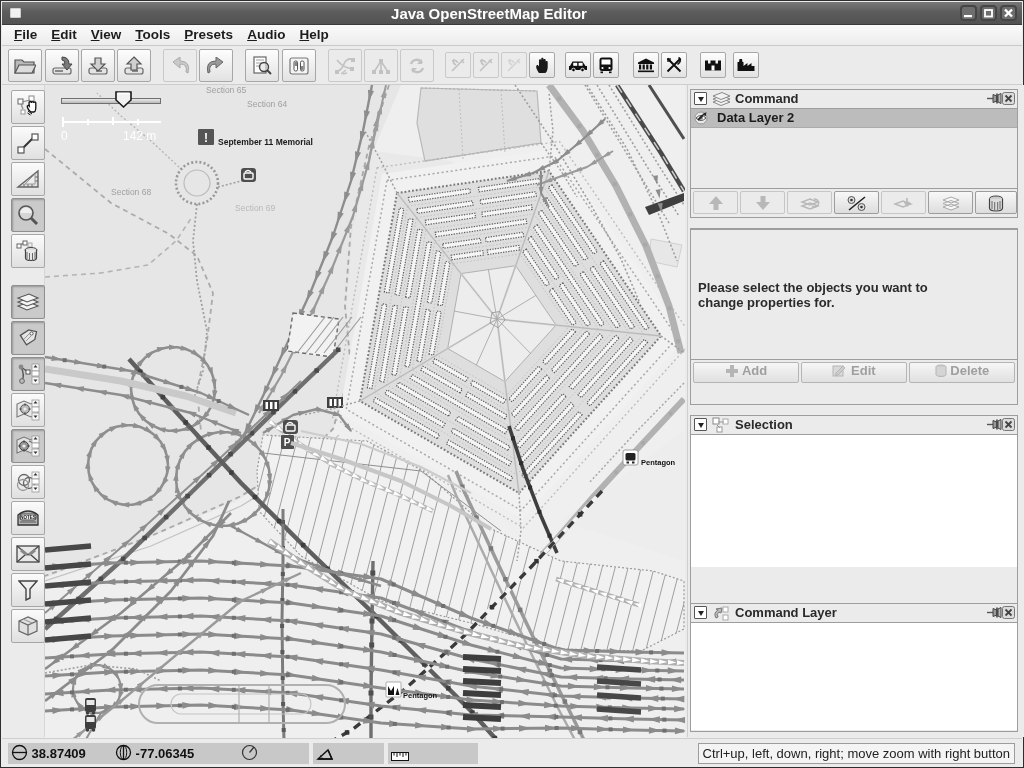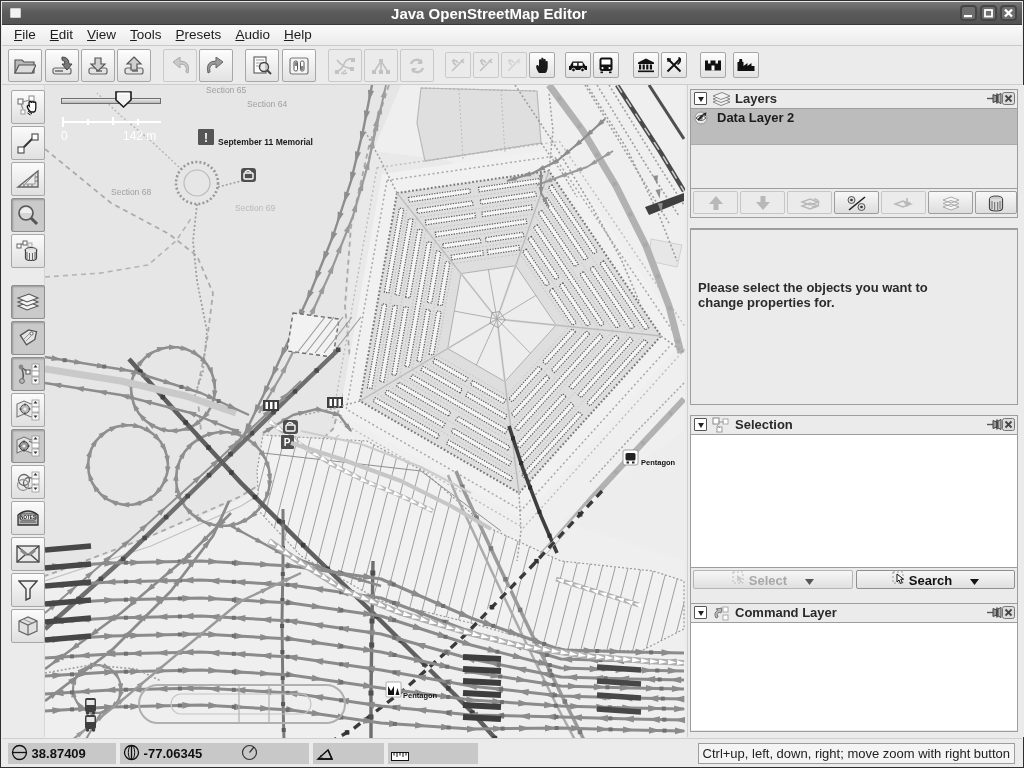--- a/index.html
+++ b/index.html
@@ -2,21 +2,21 @@
 <html><head><meta charset="utf-8"><style>
 *{margin:0;padding:0;box-sizing:border-box}
 html,body{width:1024px;height:768px;overflow:hidden;font-family:"Liberation Sans",sans-serif;background:#ebebeb}
 #win{position:absolute;inset:0;border:1px solid #2e2e2e;background:#ebebeb}
 
 #title{position:absolute;left:1px;top:1px;right:1px;height:23px;background:linear-gradient(#787878,#5c5c5c 45%,#525252);color:#fff;font-weight:bold;font-size:15px;text-align:center;line-height:23px;border-bottom:1px solid #3a3a3a;padding-right:46px}
 #title .appicon{position:absolute;left:8px;top:6px;width:11px;height:10px;background:#f2f2f2;border:1px solid #cfcfcf;border-radius:1px}
 .wbtn{position:absolute;top:3px;width:17px;height:16px;background:#6e6e6e;border:2px solid #454545;border-radius:4px;color:#fff}
 .wbtn svg{position:absolute;left:0;top:0}
 
-#menu{position:absolute;left:1px;top:24px;right:1px;height:21px;background:linear-gradient(#fafafa,#ececec);border-bottom:1px solid #c9c9c9;font-size:13.5px;font-weight:normal;color:#1c1c1c}
+#menu{position:absolute;left:1px;top:24px;right:1px;height:21px;background:linear-gradient(#fafafa,#ececec);border-bottom:1px solid #c9c9c9;font-size:13.5px;font-weight:bold;color:#1c1c1c}
 #menu span{display:inline-block;padding:2px 7px 0 7px}
 #menu u{text-decoration:underline}
 
 #tbar{position:absolute;left:1px;top:46px;right:1px;height:38px;background:#ebebeb;border-bottom:1px solid #cdcdcd}
 .tb{position:absolute;top:2px;width:34px;height:33px;border:1px solid #a7a7a7;border-radius:2px;background:linear-gradient(#fdfdfd,#e2e2e2)}
 .tb.small{width:26px;height:26px;top:5px}
 .tb.flat{border-color:#c9c9c9;background:#ebebeb}
 .tb svg{position:absolute;left:50%;top:50%;transform:translate(-50%,-50%)}
 
 #ltool{position:absolute;left:1px;top:84px;width:43px;bottom:30px;background:#ebebeb;border-right:1px solid #d6d6d6}
@@ -1359,33 +1359,33 @@
 </div>
 <div id="dock">
       <div class="panel" style="top:4px;height:129px">
         <div class="phead">
           <span class="collapse"></span>
           <span class="pico"><svg width="19" height="15">
               <path d="M1 11 l8 3.5 9 -3.5 -8 -3.5 z" fill="#f2f2f2" stroke="#888" stroke-width="1"></path>
               <path d="M1 8 l8 3.5 9 -3.5 -8 -3.5 z" fill="#f2f2f2" stroke="#888" stroke-width="1"></path>
               <path d="M1 5 l8 3.5 9 -3.5 -8 -3.5 z" fill="#f2f2f2" stroke="#888" stroke-width="1"></path>
             </svg></span>
-          <span class="txt">Layers</span>
+          <span class="txt">Command</span>
           <span class="phr"><svg width="16" height="13">
               <path d="M1 6.5 h6" stroke="#555" stroke-width="1.4"></path>
               <path d="M7 2.5 l4 1.5 v5 l-4 1.5 z" fill="#9a9a9a" stroke="#444" stroke-width="1"></path>
               <path d="M11 1.5 v10" stroke="#444" stroke-width="1.6"></path>
               <path d="M12 3 l3 -1.5 v10 l-3 -1.5 z" fill="#bbb" stroke="#444" stroke-width="1"></path>
             </svg><svg width="13" height="13">
               <rect x="0.5" y="0.5" width="12" height="12" rx="2" fill="#dcdcdc" stroke="#777"></rect>
               <path d="M3.5 3.5 l6 6 M9.5 3.5 l-6 6" stroke="#444" stroke-width="1.8"></path>
             </svg></span>
         </div>
         <div class="pbody" style="height:80px;background:#ebebeb">
-          <div style="position:relative;height:36px;background:#bcbcbc;border-bottom:1px solid #ababab">
+          <div style="position:relative;height:19px;background:#bcbcbc;border-bottom:1px solid #ababab">
             <span style="position:absolute;left:3px;top:2px"><svg width="16" height="15">
                 <circle cx="7" cy="7" r="6" fill="#e8e8e8" stroke="#999"></circle>
                 <path d="M2 7 q5 -5 10 0 q-5 5 -10 0" fill="#fff" stroke="#555" stroke-width="1"></path>
                 <circle cx="7" cy="7" r="1.8" fill="#777"></circle>
                 <path d="M4 9 l5 -5" stroke="#222" stroke-width="1.8"></path>
                 <path d="M9 3.5 l2.5 -1 -0.5 2.5" fill="none" stroke="#222" stroke-width="1.4"></path>
               </svg></span>
             <span style="position:absolute;left:26px;top:1px;font-size:13px;font-weight:bold;color:#1c1c1c">Data Layer 2</span>
           </div>
         </div>
@@ -1418,20 +1418,33 @@
               <ellipse cx="8" cy="3.5" rx="6.5" ry="2.5" fill="#ccc" stroke="#444"></ellipse>
               <path d="M1.5 4 v9 q0 3 6.5 3 q6.5 0 6.5 -3 v-9" fill="#ddd" stroke="#444" stroke-width="1.2"></path>
               <path d="M4 6 v8 M6.7 7 v8 M9.7 7 v8 M12 6 v8" stroke="#666"></path>
             </svg></span>
         </div>
       </div>
       <div class="panel" style="top:143px;height:177px">
         <div class="pbody" style="height:130px;background:#ebebeb">
           <div style="position:absolute;left:7px;top:50px;font-size:13px;font-weight:bold;color:#2b2b2b;line-height:15px">Please select the objects you want to<br>change properties for.</div>
         </div>
+        <div class="btnrow" style="height:26px">
+          <span class="gbtn" style="left:2px;width:106px"><span style="vertical-align:-2px"><svg width="14" height="13">
+                <path d="M5 1 h4 v4 h4 v4 h-4 v4 h-4 v-4 h-4 v-4 h4 z" fill="#b5b5b5"></path>
+              </svg></span> Add</span>
+          <span class="gbtn" style="left:110px;width:106px"><span style="vertical-align:-2px"><svg width="15" height="13">
+                <rect x="1" y="2" width="10" height="10" fill="#d9d9d9" stroke="#b5b5b5"></rect>
+                <path d="M4 9 l7 -7 2 2 -7 7 -2.5 0.5z" fill="#ccc" stroke="#b5b5b5"></path>
+              </svg></span> Edit</span>
+          <span class="gbtn" style="left:218px;width:106px"><span style="vertical-align:-2px"><svg width="12" height="13">
+                <ellipse cx="6" cy="2.8" rx="5" ry="1.9" fill="#ccc" stroke="#b5b5b5"></ellipse>
+                <path d="M1 3 v7.5 q0 2 5 2 q5 0 5 -2 V3" fill="#d4d4d4" stroke="#b5b5b5"></path>
+              </svg></span> Delete</span>
+        </div>
       </div>
       <div class="panel" style="top:330px;height:204px">
         <div class="phead">
           <span class="collapse"></span>
           <span class="pico"><svg width="18" height="16">
               <rect x="1" y="1" width="6" height="6" fill="#fff" stroke="#888"></rect>
               <rect x="11" y="2" width="5" height="5" fill="#fff" stroke="#aaa"></rect>
               <rect x="5" y="10" width="5" height="5" fill="#fff" stroke="#999"></rect>
               <path d="M6 5 l6 0 M5 8 l3 3" stroke="#999"></path>
             </svg></span>
@@ -1440,34 +1453,20 @@
               <path d="M1 6.5 h6" stroke="#555" stroke-width="1.4"></path>
               <path d="M7 2.5 l4 1.5 v5 l-4 1.5 z" fill="#9a9a9a" stroke="#444" stroke-width="1"></path>
               <path d="M11 1.5 v10" stroke="#444" stroke-width="1.6"></path>
               <path d="M12 3 l3 -1.5 v10 l-3 -1.5 z" fill="#bbb" stroke="#444" stroke-width="1"></path>
             </svg><svg width="13" height="13">
               <rect x="0.5" y="0.5" width="12" height="12" rx="2" fill="#dcdcdc" stroke="#777"></rect>
               <path d="M3.5 3.5 l6 6 M9.5 3.5 l-6 6" stroke="#444" stroke-width="1.8"></path>
             </svg></span>
         </div>
         <div class="pbody" style="height:133px;background:#ffffff"></div>
-        <div class="btnrow" style="height:24px">
-          <span class="gbtn" style="left:2px;width:160px;color:#a8a8a8"><svg width="13" height="14">
-              <rect x="1" y="1" width="10" height="11" fill="none" stroke="#bbb" stroke-dasharray="2 2"></rect>
-              <path d="M5 4 v7 l2-2 1.5 3 1.5-1 -1.5-3 2.5 0z" fill="#c9c9c9"></path>
-            </svg> Select <svg width="9" height="6" style="margin-left:14px">
-              <path d="M0 0 h9 l-4.5 6z" fill="#555"></path>
-            </svg></span>
-          <span class="gbtn" style="left:165px;width:159px;color:#111;border-color:#8f8f8f"><svg width="13" height="14">
-              <rect x="1" y="1" width="10" height="11" fill="none" stroke="#999" stroke-dasharray="2 2"></rect>
-              <path d="M5 3 v8 l2-2 1.5 3.5 1.8-1 -1.6-3.3 2.8 0z" fill="#fff" stroke="#111" stroke-width="1"></path>
-            </svg> Search <svg width="9" height="6" style="margin-left:14px">
-              <path d="M0 0 h9 l-4.5 6z" fill="#111"></path>
-            </svg></span>
-        </div>
       </div>
       <div class="panel" style="top:518px;height:129px">
         <div class="phead">
           <span class="collapse"></span>
           <span class="pico"><svg width="18" height="16">
               <path d="M4 13 q-3 -5 2 -8 l-2 -1 6 -1 -1 5 -2 -1 q-3 2 -1 5 z" fill="#bbb" stroke="#777"></path>
               <rect x="11" y="2" width="5" height="5" fill="#fff" stroke="#aaa"></rect>
               <rect x="11" y="10" width="5" height="5" fill="#fff" stroke="#aaa"></rect>
             </svg></span>
           <span class="txt">Command Layer</span>
@@ -1482,21 +1481,21 @@
             </svg></span>
         </div>
         <div class="pbody" style="height:108px;background:#ffffff"></div>
       </div>
     </div>
 <div id="status">
       <span class="sfield" style="left:6px;width:108px"><span style="margin-left:3px"><svg width="17" height="17">
             <circle cx="8.5" cy="8.5" r="7" fill="none" stroke="#111" stroke-width="1.3"></circle>
             <path d="M1.5 8.5 h14" stroke="#111" stroke-width="1.3"></path>
           </svg></span> 38.87409</span>
-      <span class="sfield" style="left:118px;width:132px"><span style="margin-left:3px"><svg width="17" height="17">
+      <span class="sfield" style="left:110px;width:132px"><span style="margin-left:3px"><svg width="17" height="17">
             <circle cx="8.5" cy="8.5" r="7" fill="none" stroke="#111" stroke-width="1.3"></circle>
             <path d="M8.5 1.5 v14" stroke="#111" stroke-width="1.3"></path>
             <ellipse cx="8.5" cy="8.5" rx="3.2" ry="7" fill="none" stroke="#111" stroke-width="1"></ellipse>
           </svg></span> -77.06345</span>
       <span class="sfield" style="left:236px;width:71px"><span style="margin-left:3px"><svg width="17" height="17">
             <circle cx="8.5" cy="8.5" r="7" fill="none" stroke="#333" stroke-width="1.2"></circle>
             <path d="M8.5 8.5 L13 3" stroke="#333" stroke-width="1.2"></path>
           </svg></span></span>
       <span class="sfield" style="left:311px;width:71px"><span style="margin-left:3px"><svg width="19" height="14">
             <path d="M2 12 L16 12 L12 3 Z" fill="none" stroke="#111" stroke-width="1.4"></path>

